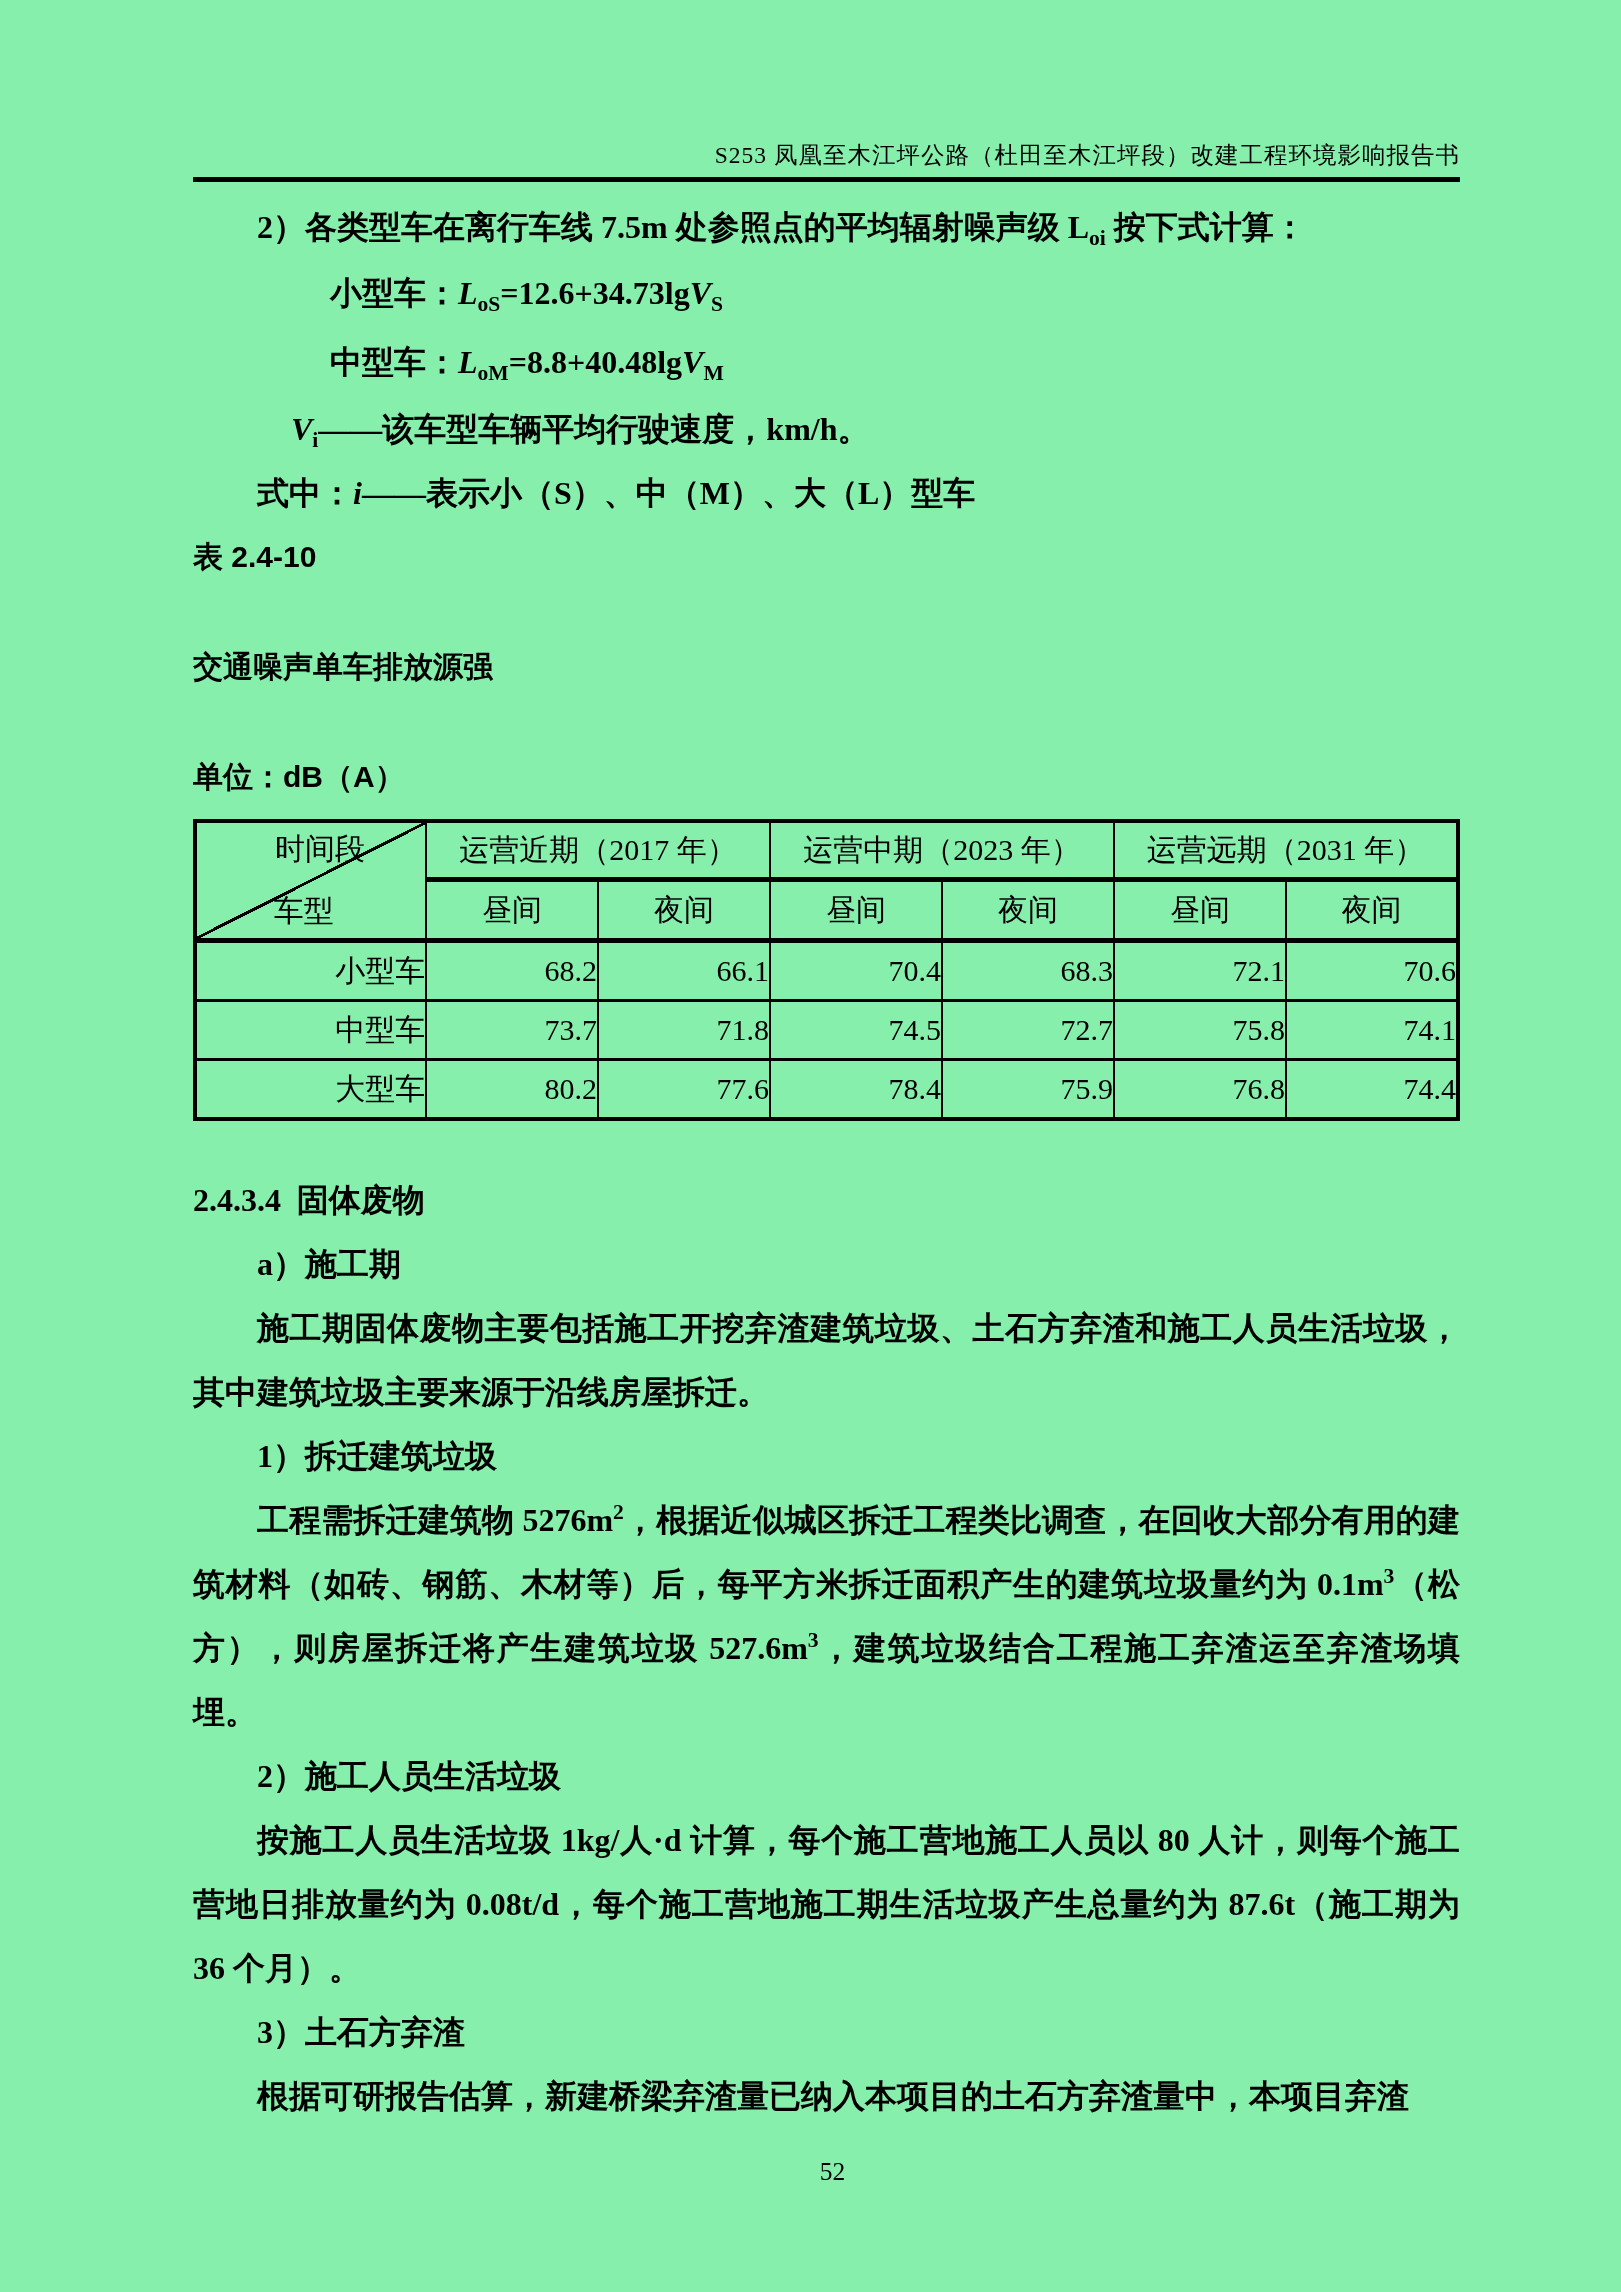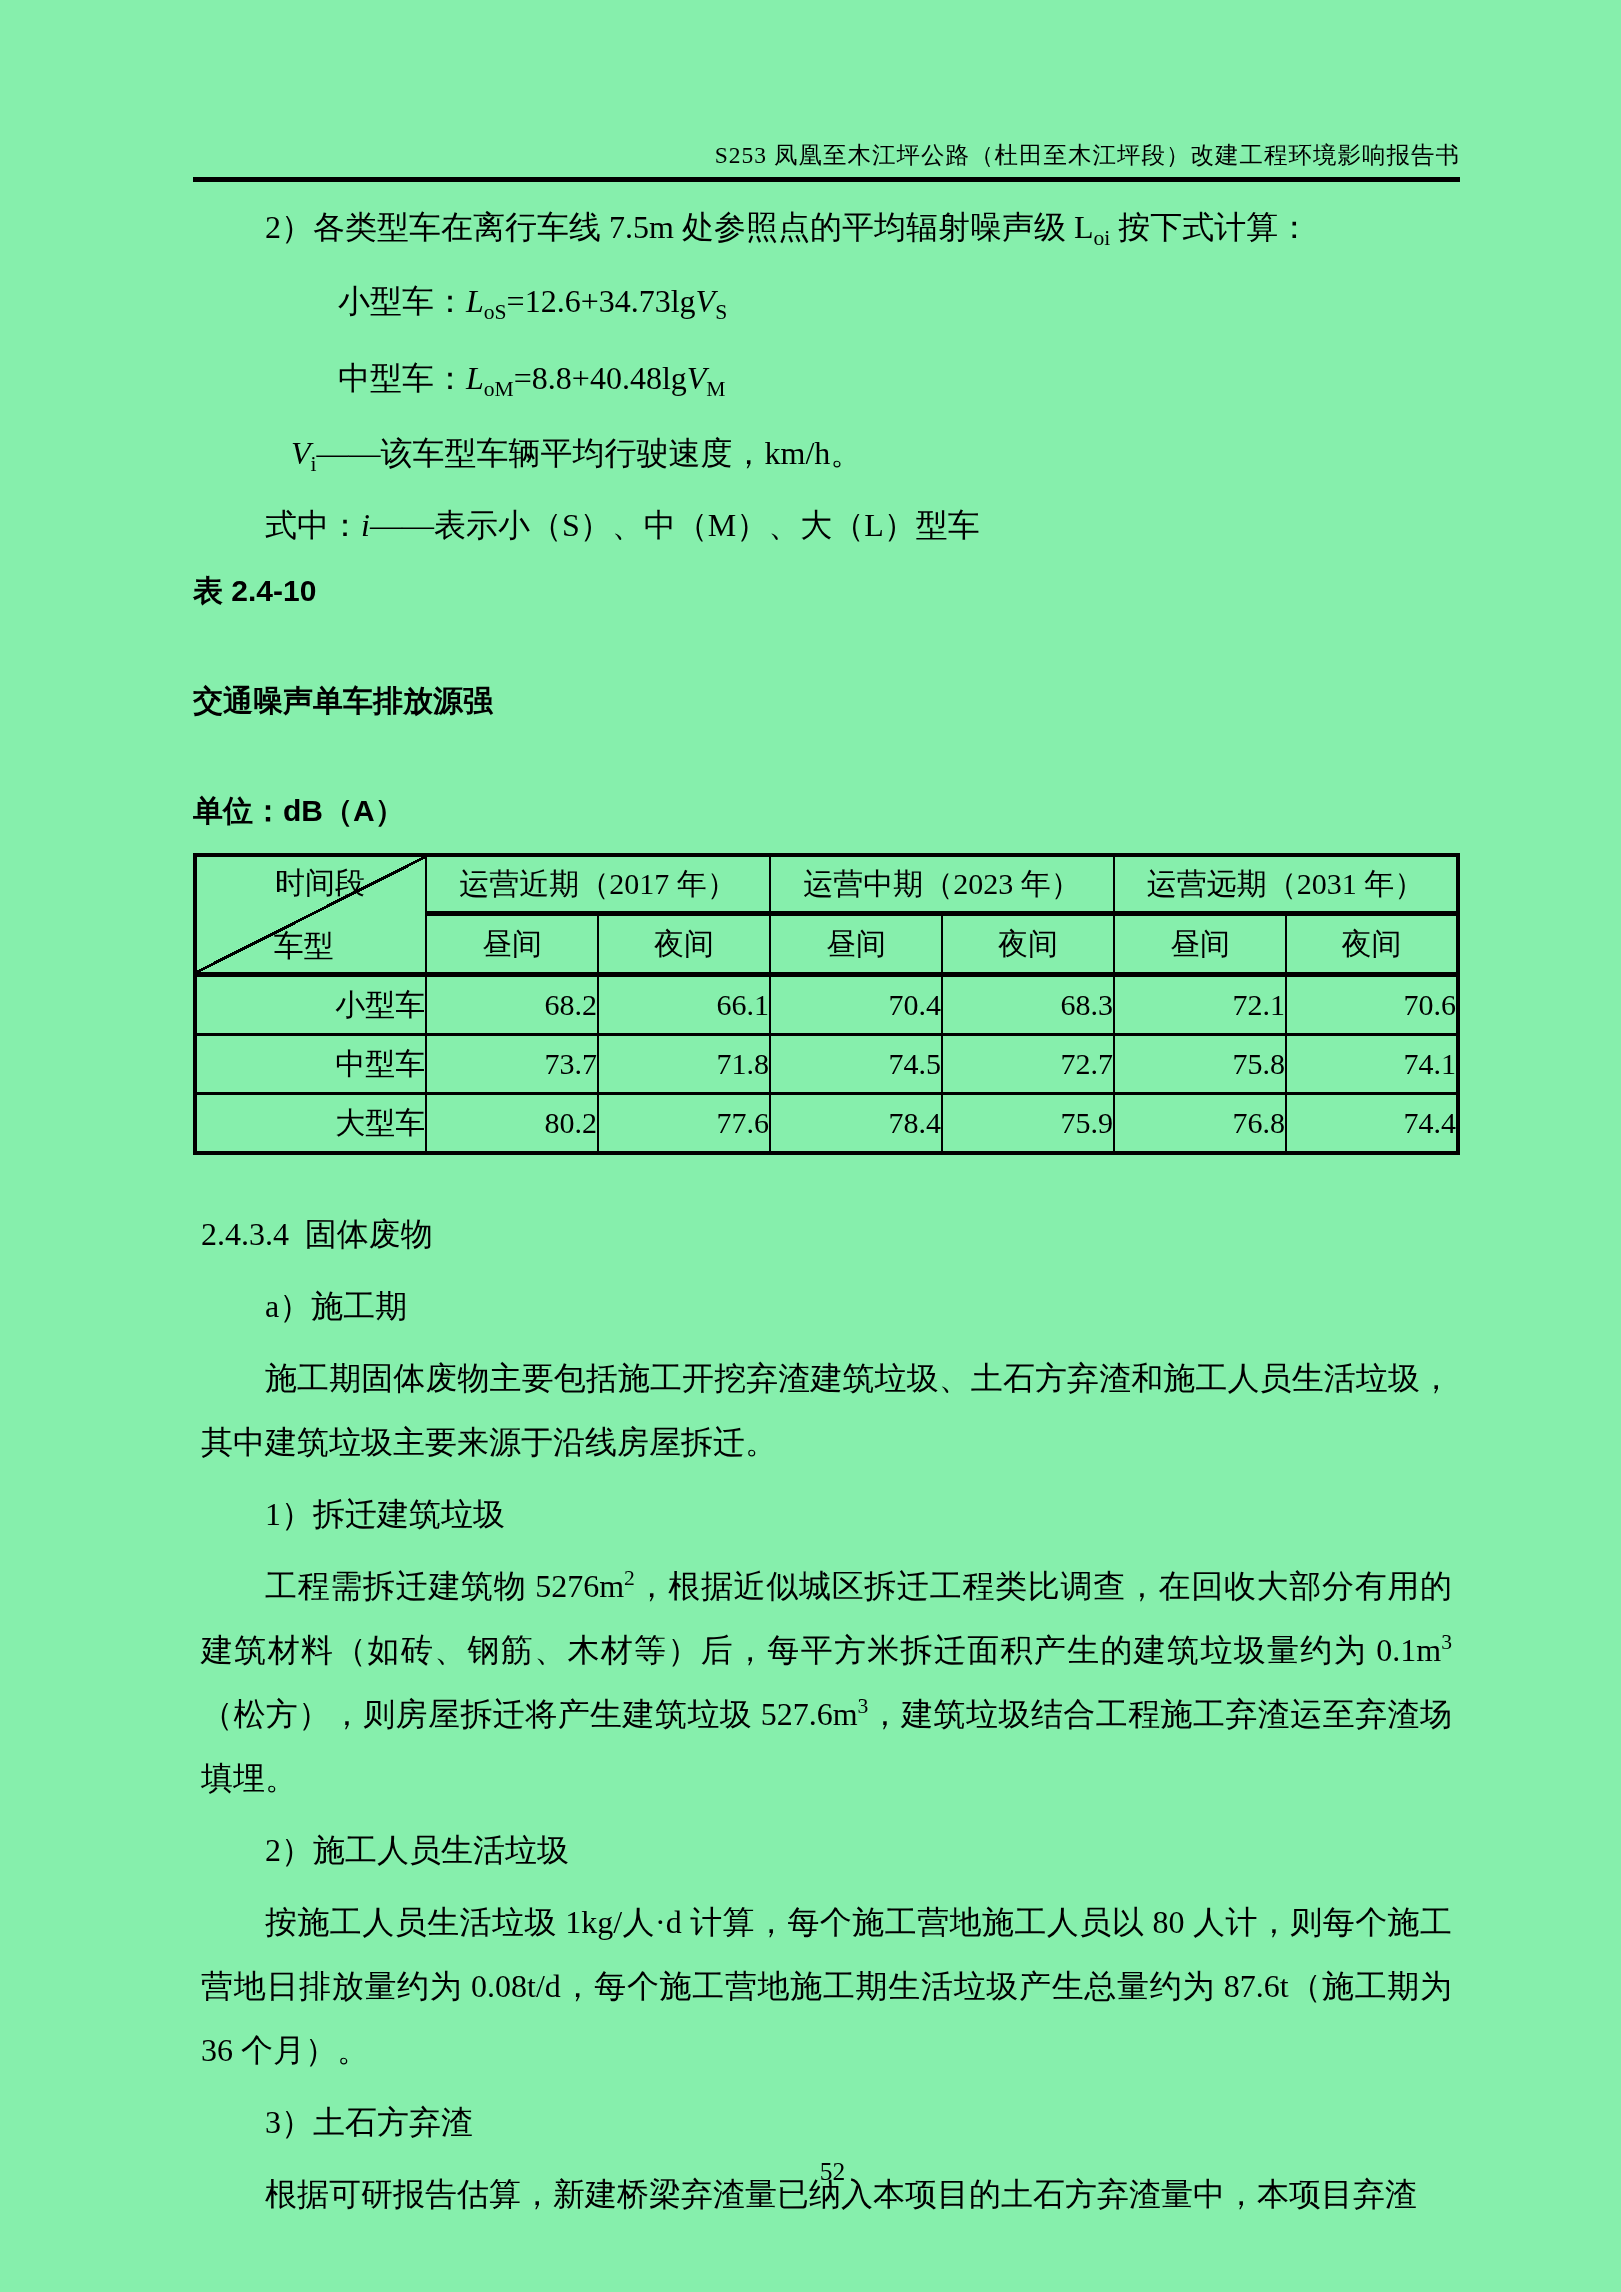--- a/index.html
+++ b/index.html
@@ -15,21 +15,21 @@
   .header-title{
     padding-top:139px;
     text-align:right;
     font-size:23.5px;
     line-height:33px;
     letter-spacing:1px;
   }
   .header-rule{height:4.9px;background:#000;margin-top:4.9px;}
 
   
-  .bt{font-size:32px;line-height:64px;margin:8px;}
+  .bt{font-size:32px;line-height:64px;margin:0;font-weight:bold;}
   .p-just{text-align:justify;text-justify:inter-ideograph;}
   .indent{text-indent:2em;}
   .intro{margin-top:13.7px;}
 
   .formula-block{margin-left:137px;}
   .formula{line-height:69px;}
   .formula i, .var-i{font-style:italic;font-family:"Liberation Serif","DejaVu Serif",serif;}
   sub{font-size:21.6px;line-height:0;}
   sup{font-size:21.6px;line-height:0;}
 

